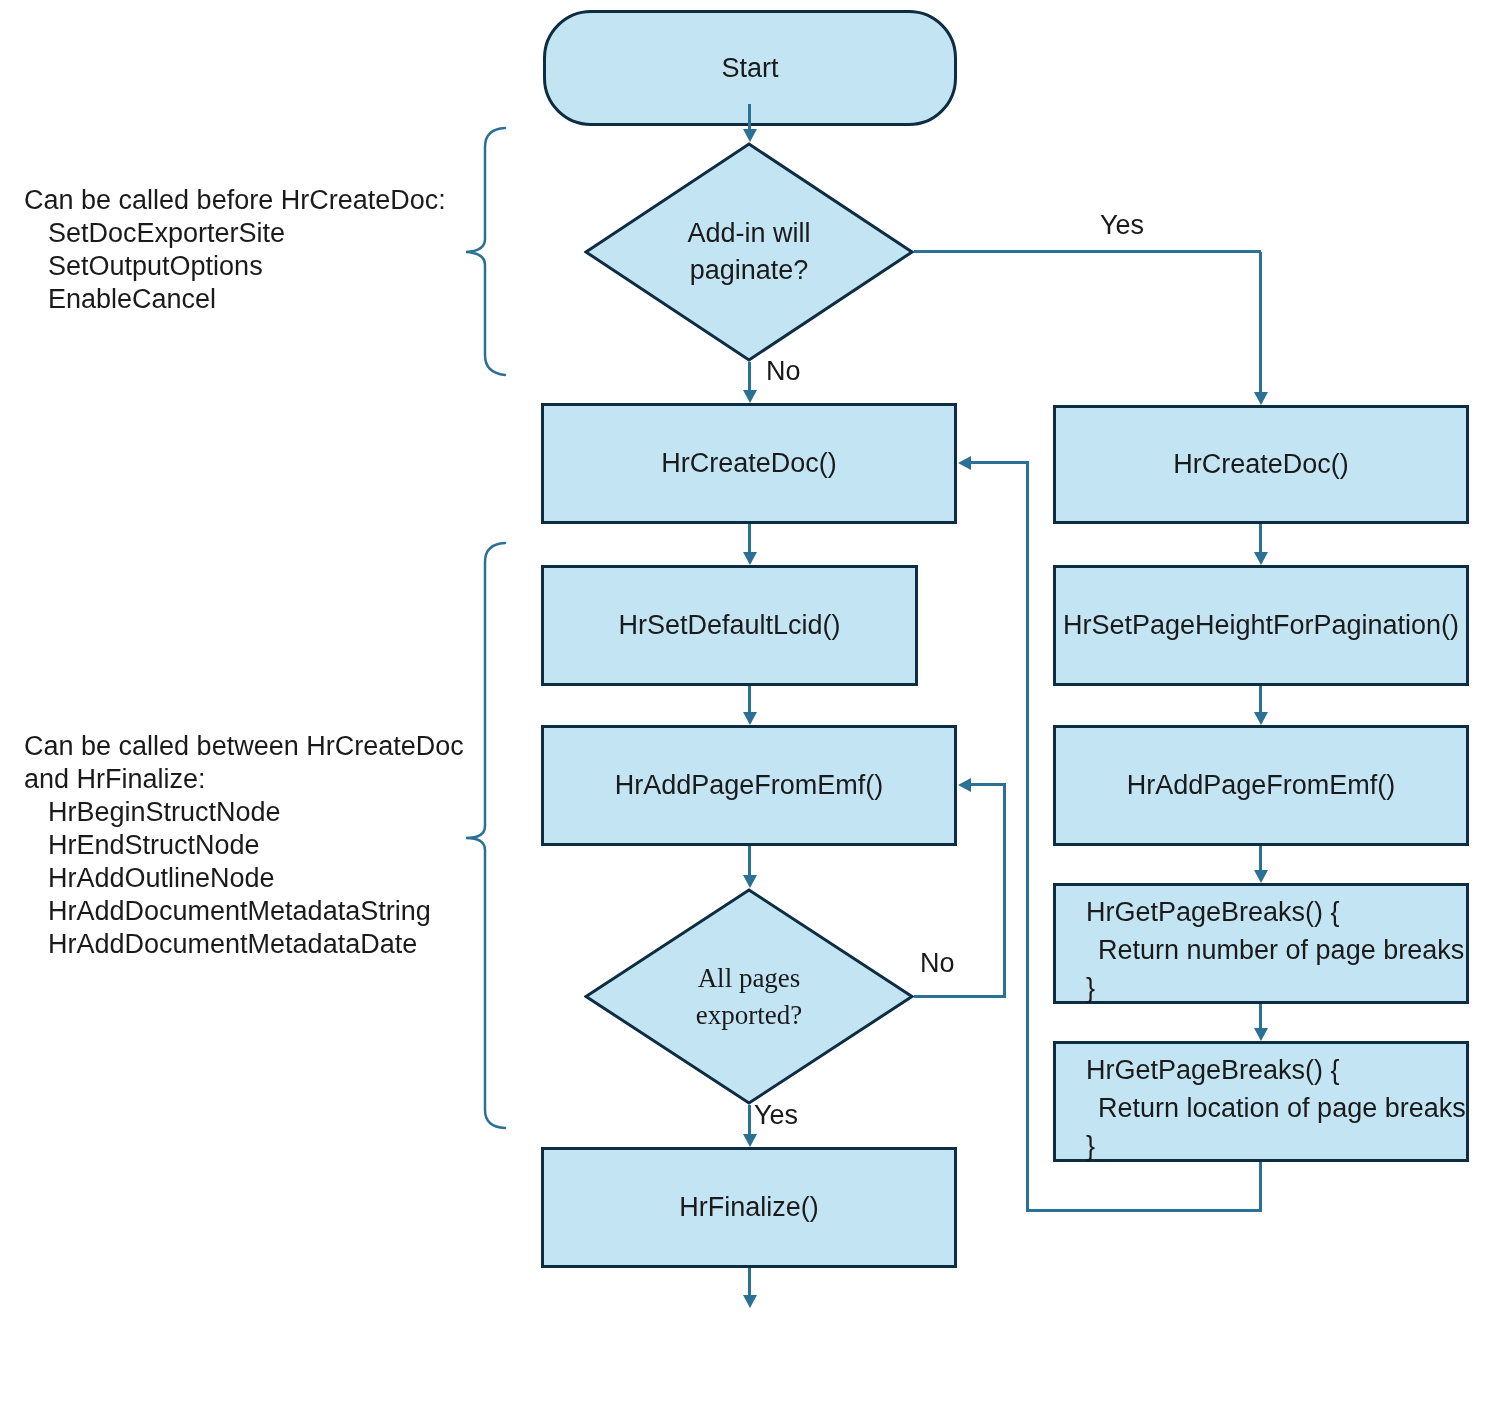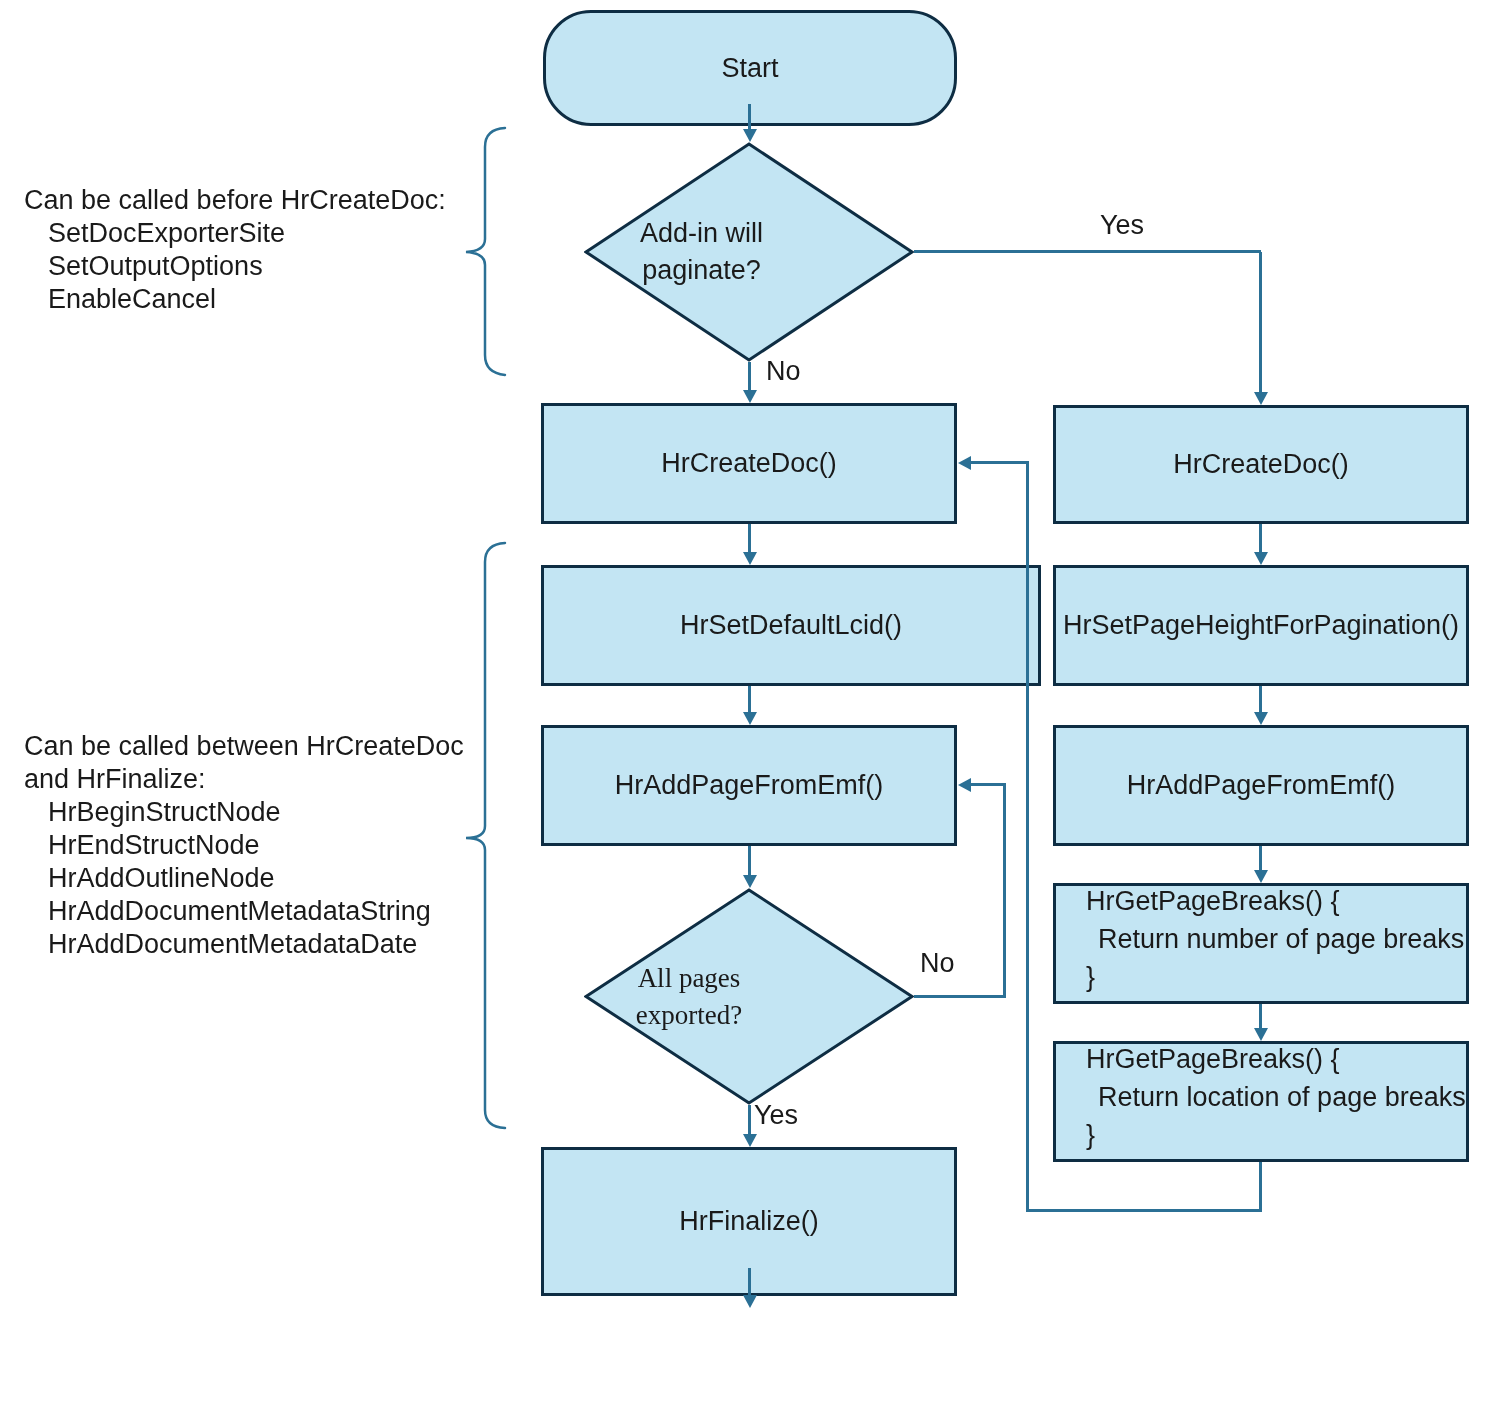--- a/index.html
+++ b/index.html
@@ -8,29 +8,29 @@
     font-family:"Liberation Sans", sans-serif; color:#1a1a1a; overflow:hidden;
   }
   .box {
     position:absolute; box-sizing:border-box;
     background:#C3E5F3; border:3px solid #0E2D43;
     display:flex; align-items:center; justify-content:center;
     font-size:27px; color:#1a1a1a; text-align:center; white-space:nowrap;
   }
   .stadium { border-radius:48px; }
   .codebox {
-    flex-direction:column; align-items:flex-start; justify-content:center;
+    flex-direction:column; align-items:flex-start; justify-content:flex-start;
     padding:7px 6px 16px 30px; text-align:left; line-height:38px;
   }
   .codebox .indent { padding-left:12px; }
   .diamond-wrap { position:absolute; }
   .diamond-wrap svg { position:absolute; left:0; top:0; }
   .diamond-label {
     position:absolute; left:0; top:0; width:100%; height:100%;
-    display:flex; align-items:center; justify-content:flex-start;
+    display:flex; align-items:center; justify-content:center;
     font-size:27px; line-height:37px; text-align:center;
   }
   .diamond-label span { display:block; }
   .dl1 span { width:235px; }
   .dl2 span { width:210px;font-family:Liberation Serif, serif; }
   .line { position:absolute; background:#2B7095; }
   .head-down {
     position:absolute; width:0; height:0;
     border-left:7px solid transparent; border-right:7px solid transparent;
     border-top:13px solid #2B7095;
@@ -84,38 +84,38 @@
     </svg>
     <div class="diamond-label dl1">
         <span style="white-space:normal;">Add-in will paginate?</span>
       </div>
   </div>
 
   <div class="box" style="left:541px; top:403px; width:416px; height:121px;">
     <span>HrCreateDoc()</span>
   </div>
 
-  <div class="box" style="left:541px; top:565px; width:500px; height:121px;">
+  <div class="box" style="left:541px; top:565px; width:377px; height:121px;">
     <span>HrSetDefaultLcid()</span>
   </div>
 
   <div class="box" style="left:541px; top:725px; width:416px; height:121px;">
     <span>HrAddPageFromEmf()</span>
   </div>
 
   <div class="diamond-wrap" style="left:584px; top:888px; width:330px; height:217px;">
     <svg width="330" height="217" viewBox="0 0 330 217">
       <polygon points="165,2 328,108.5 165,215 2,108.5" fill="#C3E5F3" stroke="#0E2D43" stroke-width="3"></polygon>
     </svg>
     <div class="diamond-label dl2">
         <span style="white-space:normal;">All pages exported?</span>
       </div>
   </div>
 
-  <div class="box" style="left:541px; top:1147px; width:416px; height:149px;">
+  <div class="box" style="left:541px; top:1147px; width:416px; height:121px;">
     <span>HrFinalize()</span>
   </div>
 
 
   <div class="box" style="left:1053px; top:405px; width:416px; height:119px;">
     <span>HrCreateDoc()</span>
   </div>
 
   <div class="box" style="left:1053px; top:565px; width:416px; height:121px;">
     <span>HrSetPageHeightForPagination()</span>

